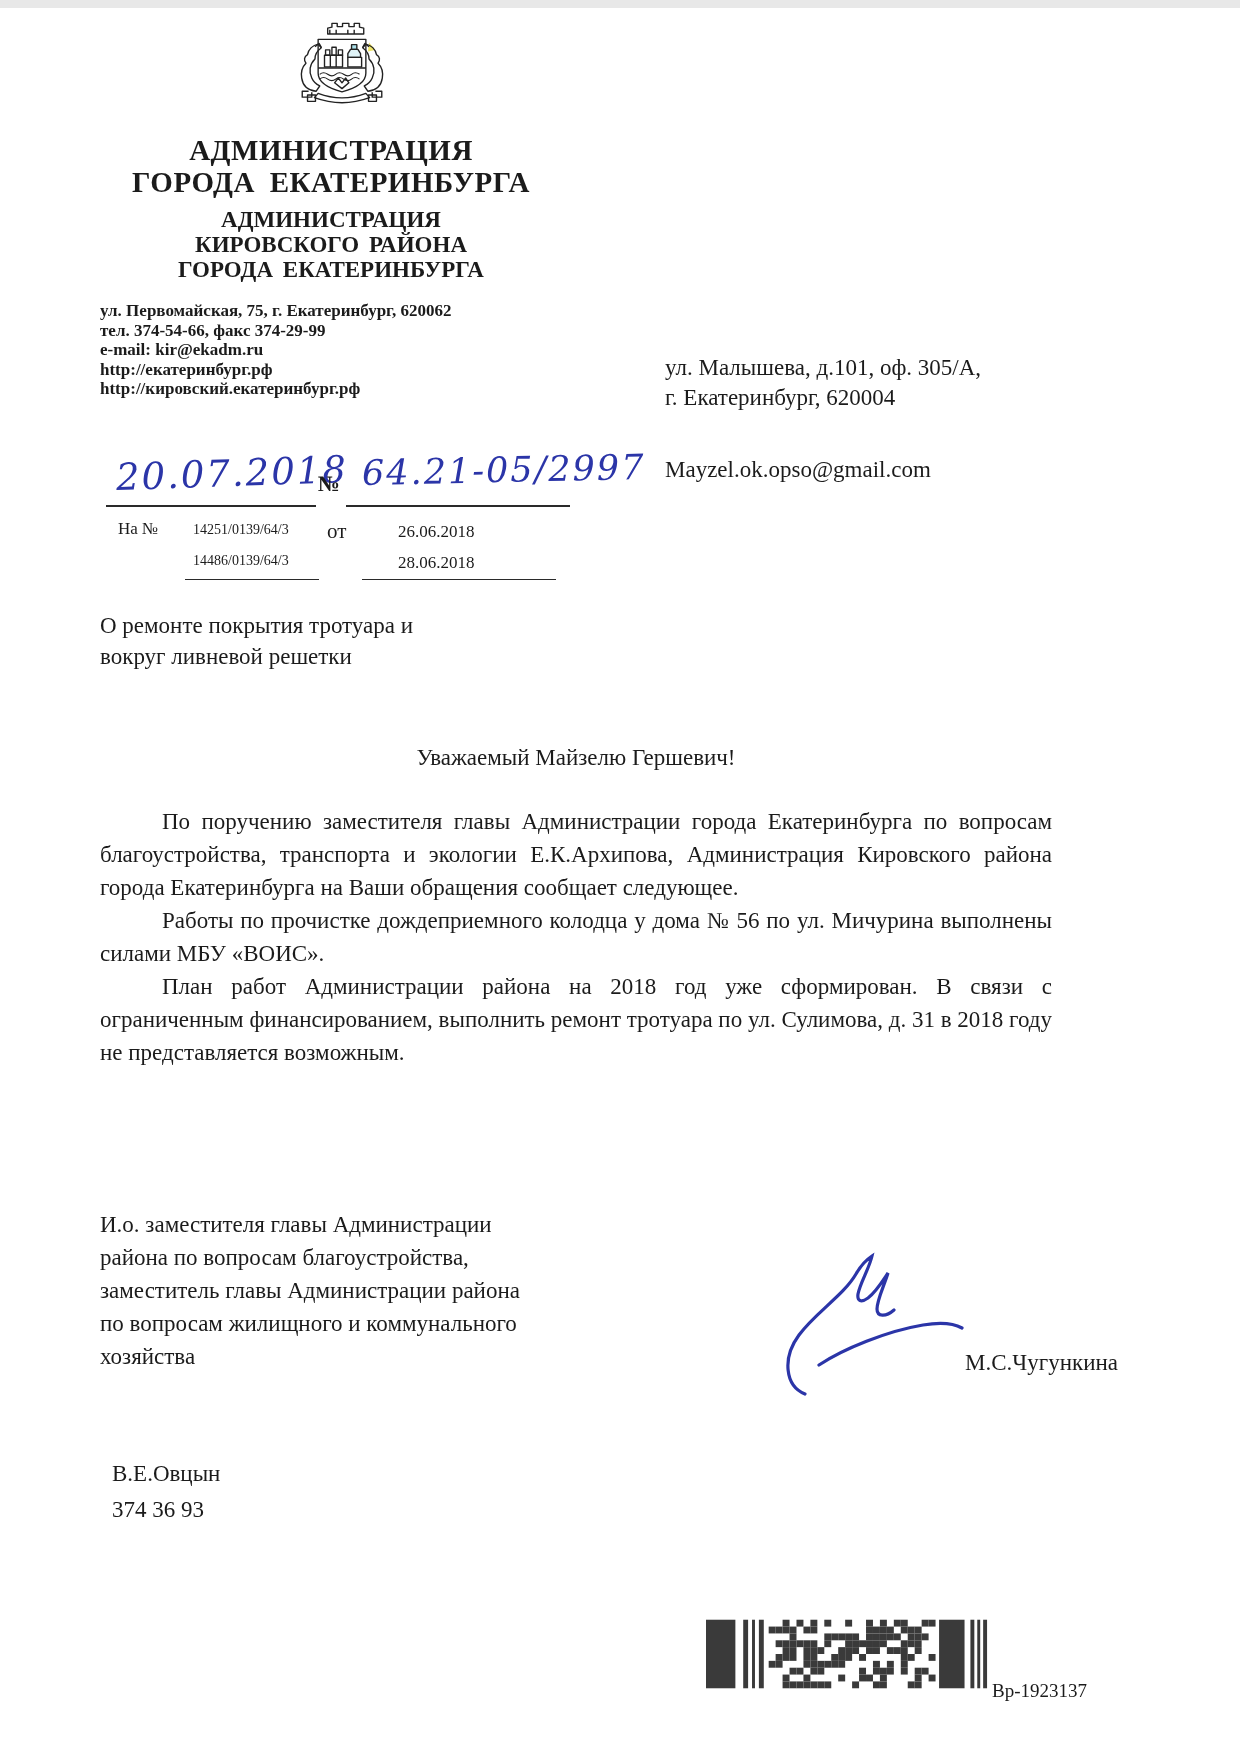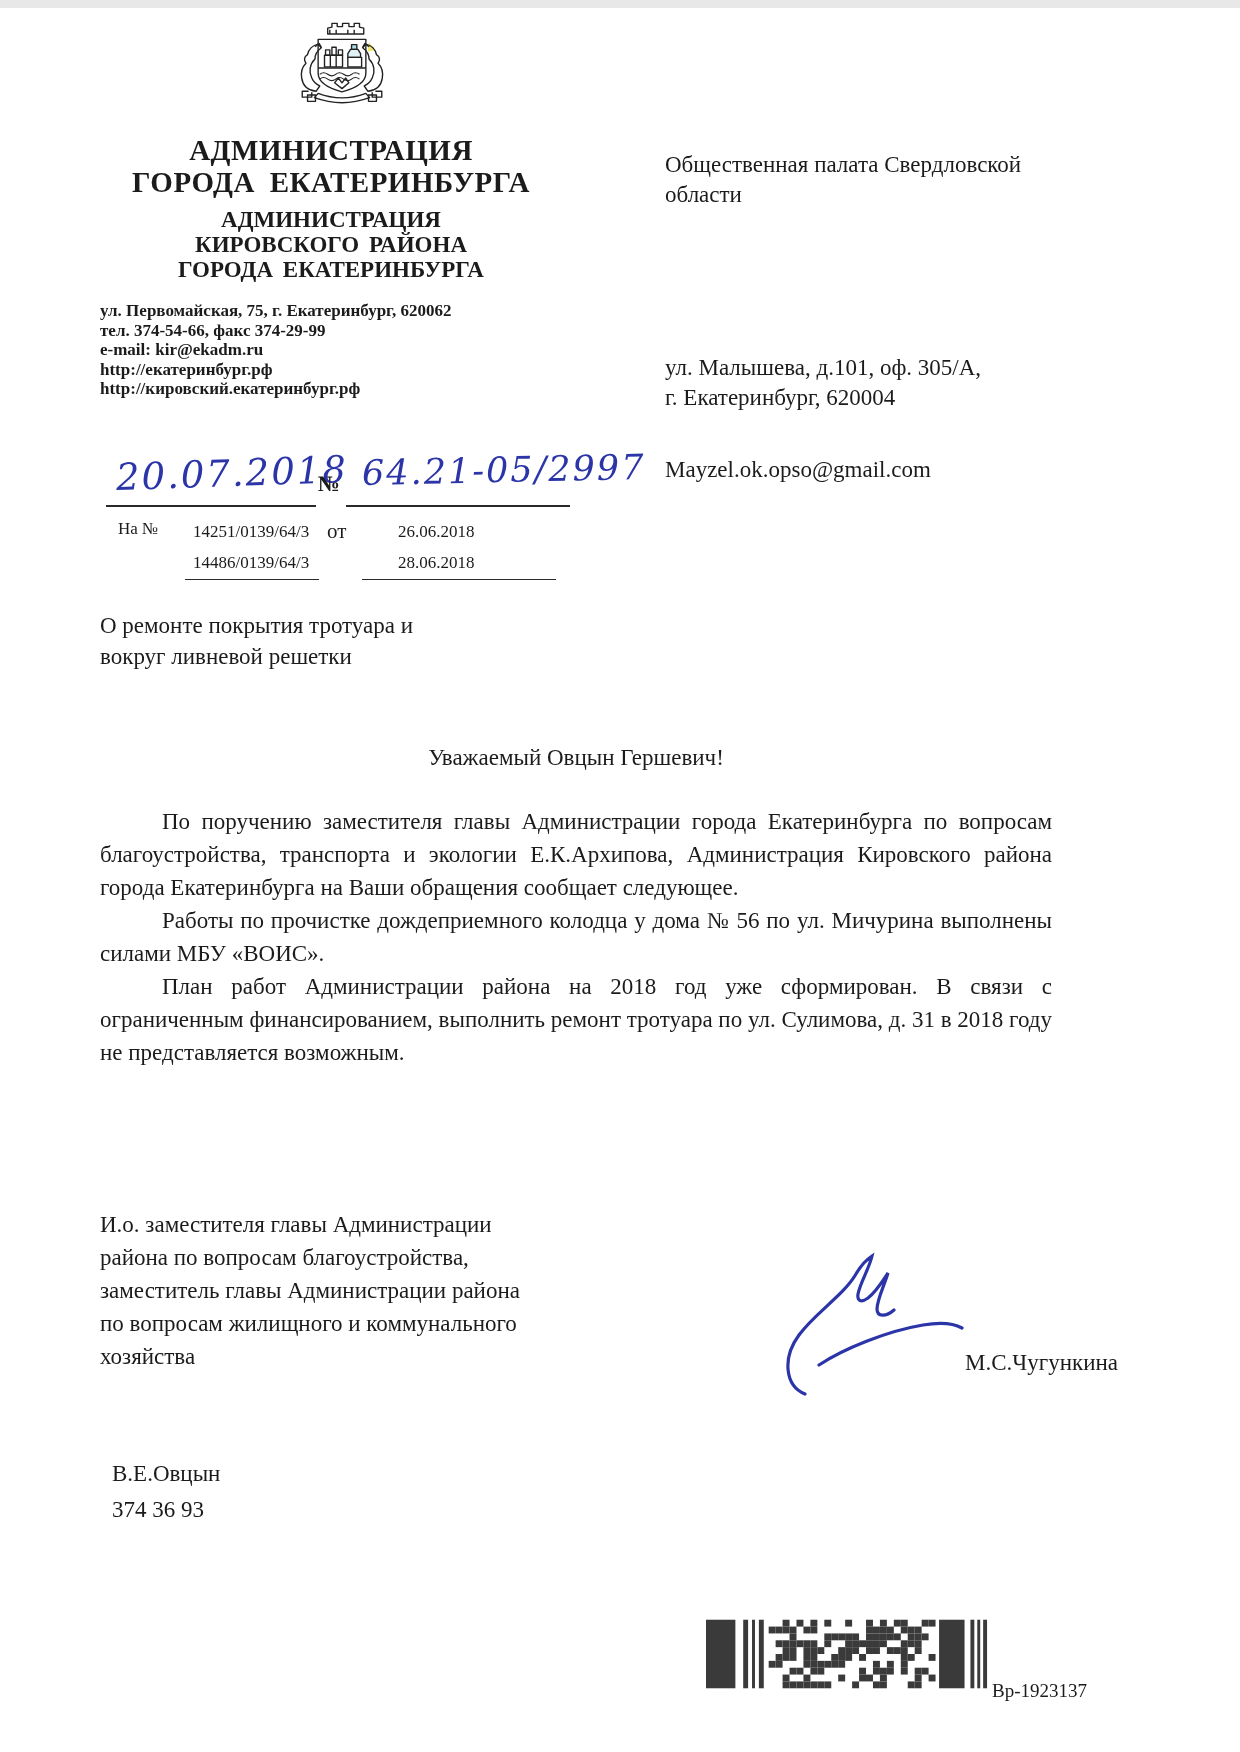--- a/index.html
+++ b/index.html
@@ -22,21 +22,21 @@
   .hw-date{left:116px; top:444px; font-size:37px; transform:rotate(-2deg);}
   .hw-num{left:362px; top:442px; font-size:35px; transform:rotate(-1.2deg);}
   .no-sign{position:absolute; left:318px; top:463px; font-size:22px; font-weight:bold;}
   .uline{position:absolute; border-top:2px solid #2a2a2a; height:0;}
   .ul-date{left:106px; top:497px; width:210px;}
   .ul-num{left:346px; top:497px; width:224px;}
   .ul-thin{border-top-width:1.6px;}
   
   .inc-label{position:absolute; left:118px; top:511px; font-size:17px;}
   .inc-ot{position:absolute; left:327px; top:511px; font-size:21px;}
-  .inc-num{position:absolute; left:193px; font-size:17px;text-align:right;}
+  .inc-num{position:absolute; left:193px; font-size:14px;text-align:right;}
   .inc-date{position:absolute; left:398px; font-size:17px;}
   .row1{top:514px;} .row2{top:545px;}
   .ul-inc-num{left:185px; top:571px; width:134px;}
   .ul-inc-date{left:362px; top:571px; width:194px;}
   
   .subject{position:absolute; left:100px; top:602px; font-size:23px; line-height:31px;}
   .rcp{position:absolute; left:665px; font-size:23px; line-height:30px;}
   .rcp-org{top:142px;} .rcp-person{top:248px;} .rcp-addr{top:345px;} .rcp-email{top:447px;}
   
   .salutation{position:absolute; left:100px; top:737px; width:952px; text-align:center; font-size:23px;}
@@ -122,27 +122,25 @@
   <div class="inc-ot">от</div>
   <div class="inc-date row1">26.06.2018</div>
   <div class="inc-num row2">14486/0139/64/3</div>
   <div class="inc-date row2">28.06.2018</div>
   <div class="uline ul-thin ul-inc-num"></div>
   <div class="uline ul-thin ul-inc-date"></div>
 
   <div class="subject pre">О ремонте покрытия тротуара и
 вокруг ливневой решетки</div>
 
-  <div class="rcp rcp-org pre">Общественная палата Свердловской
-области</div>
   <div class="rcp rcp-addr pre">ул. Малышева, д.101, оф. 305/А,
 г. Екатеринбург, 620004</div>
   <div class="rcp rcp-email">Mayzel.ok.opso@gmail.com</div>
 
-  <div class="salutation">Уважаемый Овцын Гершевич!</div>
+  <div class="salutation">Уважаемый Майзелю Гершевич!</div>
   <div class="body-text">
     <p>По поручению заместителя главы Администрации города Екатеринбурга по вопросам благоустройства, транспорта и экологии Е.К.Архипова, Администрация Кировского района города Екатеринбурга на Ваши обращения сообщает следующее.</p>
     <p>Работы по прочистке дождеприемного колодца у дома № 56 по ул. Мичурина выполнены силами МБУ «ВОИС».</p>
     <p>План работ Администрации района на 2018 год уже сформирован. В связи с ограниченным финансированием, выполнить ремонт тротуара по ул. Сулимова, д. 31 в 2018 году не представляется возможным.</p>
   </div>
 
   <div class="sig-pos pre">И.о. заместителя главы Администрации
 района по вопросам благоустройства,
 заместитель главы Администрации района
 по вопросам жилищного и коммунального

